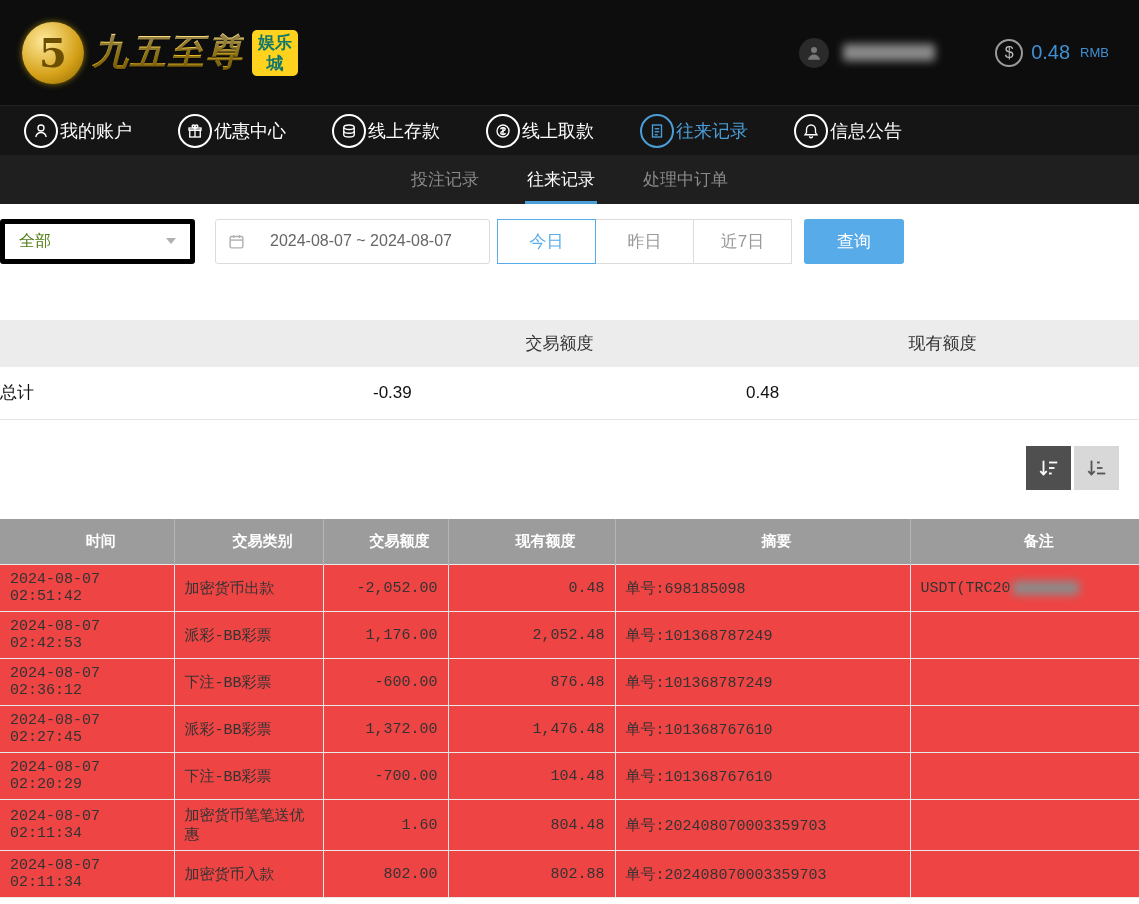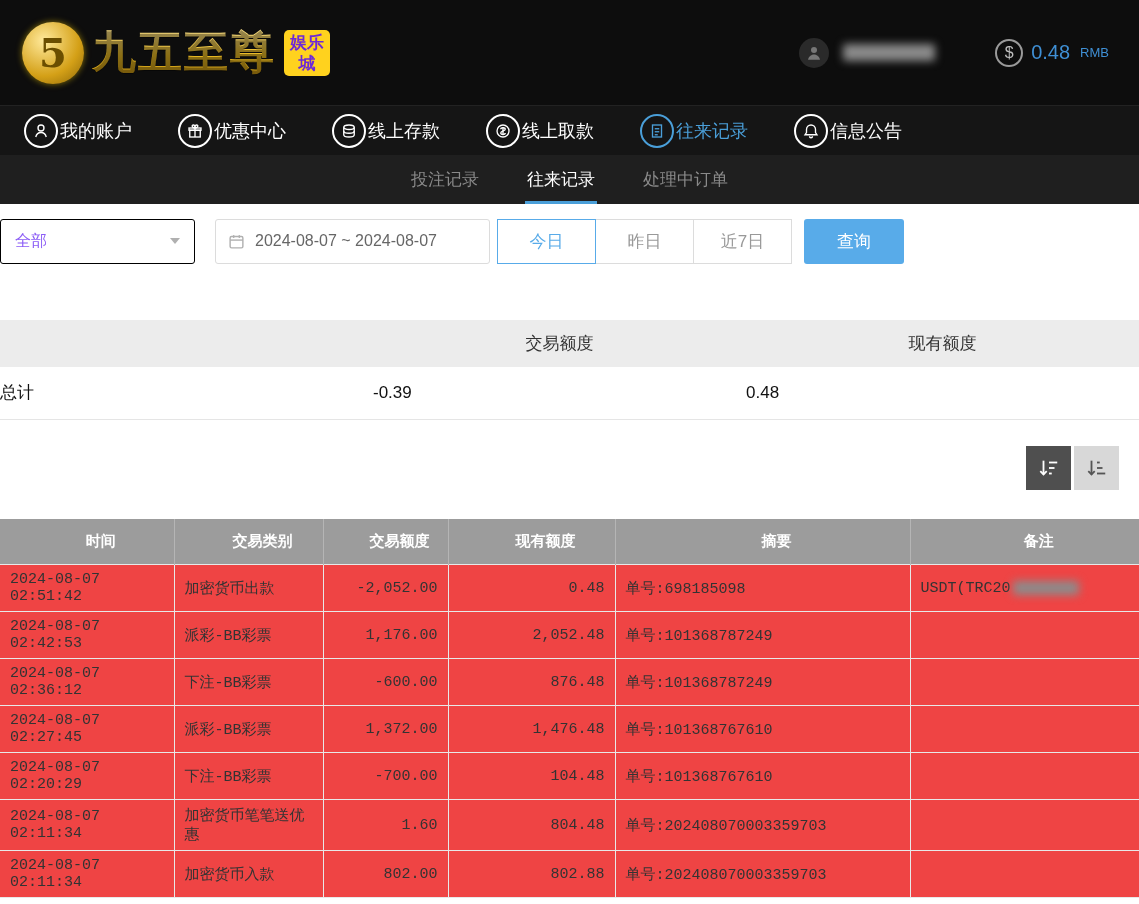--- a/index.html
+++ b/index.html
@@ -8,26 +8,26 @@
 
   
   .top-header { height:105px; background:#0d0d0d; display:flex; align-items:center;
     justify-content:space-between; padding:0 30px 0 22px; }
   .logo-wrap { display:flex; align-items:center; gap:8px; }
   .logo-coin { width:62px; height:62px; border-radius:50%;
     background:radial-gradient(circle at 35% 30%, #ffe99a, #d4a017 60%, #8a6508);
     display:flex; align-items:center; justify-content:center;
     color:#6b4e00; font-size:40px; font-weight:bold; font-family:"DejaVu Serif",serif;
     box-shadow:0 0 6px rgba(255,215,0,.5); }
-  .logo-text { font-size:44px; font-weight:bold; letter-spacing:2px;
+  .logo-text { font-size:36px; font-weight:bold; letter-spacing:2px;
     background:linear-gradient(#ffe9a0,#e8b923 55%,#b8860b);
     -webkit-background-clip:text; background-clip:text; color:transparent;
-    text-shadow:0 1px 0 rgba(0,0,0,.4); }
+    text-shadow:0 1px 0 rgba(0,0,0,.4);font-style:italic; }
   .logo-badge { width:46px; min-height:46px; background:#ffd21e; border-radius:5px;
-    color:#6d28d9; font-size:17px; font-weight:bold; line-height:21px;
+    color:#0f766e; font-size:17px; font-weight:bold; line-height:21px;
     display:flex; align-items:center; justify-content:center; text-align:center;
     padding:2px 3px; }
   .user-area { display:flex; align-items:center; gap:14px; }
   .avatar-circle { width:30px; height:30px; border-radius:50%; background:#2a2a2a;
     display:flex; align-items:center; justify-content:center; }
   .redacted { background:#8b8b8b; filter:blur(4px); border-radius:2px; }
   .name-redacted { width:92px; height:17px; }
   .balance-wrap { display:flex; align-items:center; gap:8px; margin-left:46px; }
   .dollar-circle { width:28px; height:28px; border-radius:50%; border:2px solid #9a9a9a;
     color:#bdbdbd; font-size:16px; display:flex; align-items:center; justify-content:center; }
@@ -48,27 +48,27 @@
   .sub-nav { height:49px; background:#1f1f1f; display:flex; align-items:stretch;
     justify-content:center; gap:44px; }
   .tab { display:flex; align-items:center; color:#8a8a8a; font-size:17px;
     position:relative; cursor:pointer; padding:0 2px; }
   .tab.active { color:#fff; }
   .tab.active::after { content:""; position:absolute; left:0; right:0; bottom:0;
     height:3px; background:#4a9fd9; }
 
   
   .filter-bar { display:flex; align-items:center; margin-top:14px; height:46px; }
-  .select-box { width:195px; height:45px; border:1px solid #000000; border-radius:3px;
+  .select-box { width:195px; height:45px; border:5px solid #000000; border-radius:3px;
     display:flex; align-items:center; justify-content:space-between; padding:0 14px;
-    color:#8b5cf6; font-size:16px; cursor:pointer; }
+    color:#4d7c0f; font-size:16px; cursor:pointer; }
   .chevron-down { width:0; height:0; border-left:5px solid transparent;
     border-right:5px solid transparent; border-top:6px solid #b0b0b0; }
   .date-box { width:275px; height:45px; border:1px solid #dcdcdc; border-radius:3px;
-    display:flex; align-items:center; gap:10px; padding:0 12px; margin-left:20px;
+    display:flex; align-items:center; gap:25px; padding:0 12px; margin-left:20px;
     color:#666; font-size:16px; cursor:text; }
   .btn-group { display:flex; margin-left:8px; }
   .quick-btn { width:99px; height:45px; border:1px solid #dcdcdc; background:#fff;
     color:#999; font-size:17px; display:flex; align-items:center; justify-content:center;
     cursor:pointer; margin-left:-1px; }
   .quick-btn.active { border:1px solid #58abe9; color:#58abe9; position:relative; z-index:1; }
   .search-btn { width:100px; height:45px; background:#58abe9; border:none; border-radius:3px;
     color:#fff; font-size:17px; margin-left:12px; cursor:pointer; }
 
   

